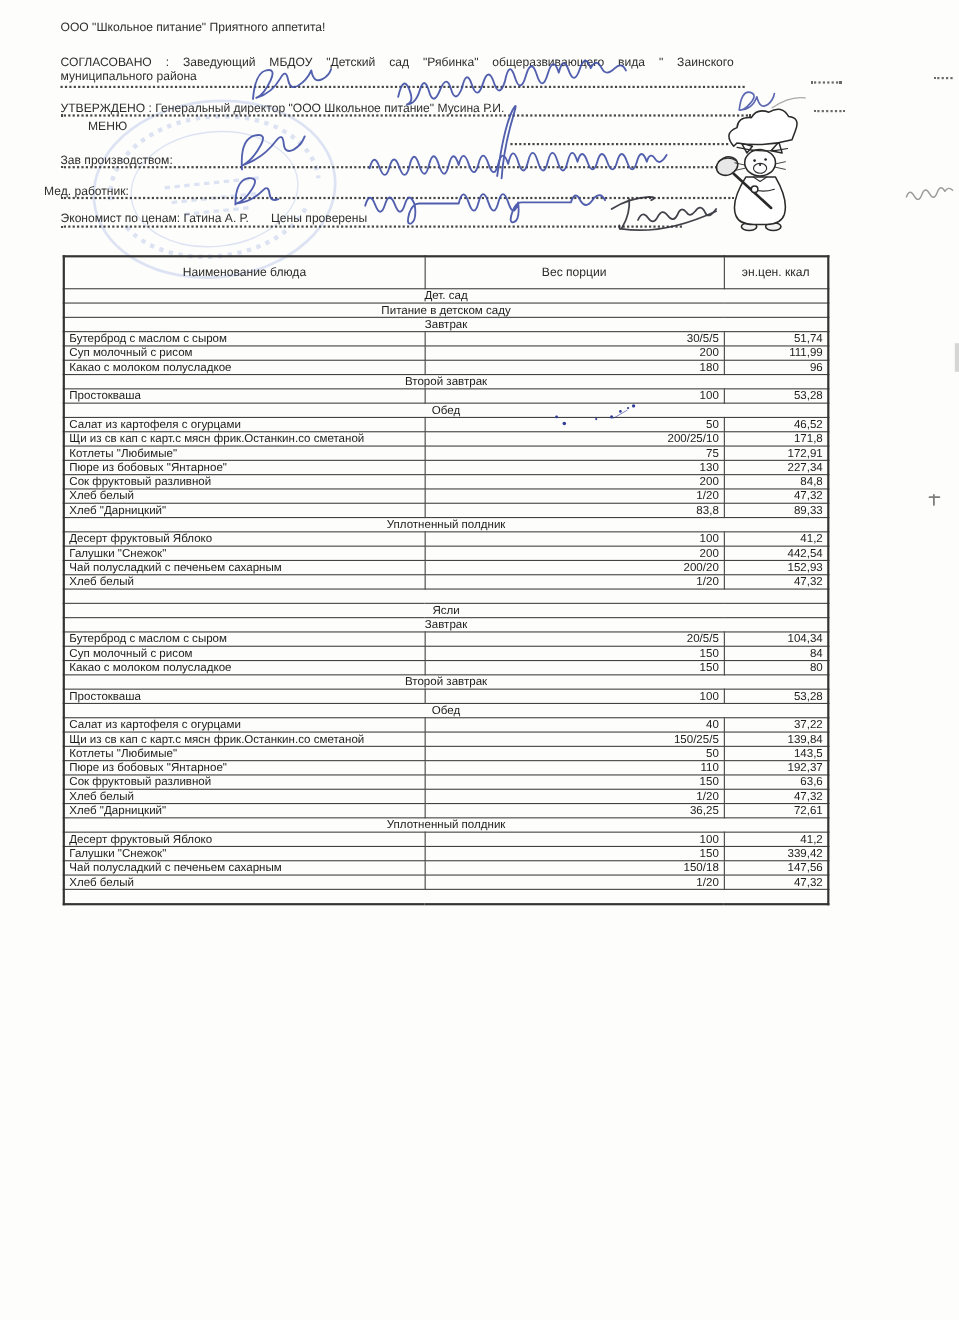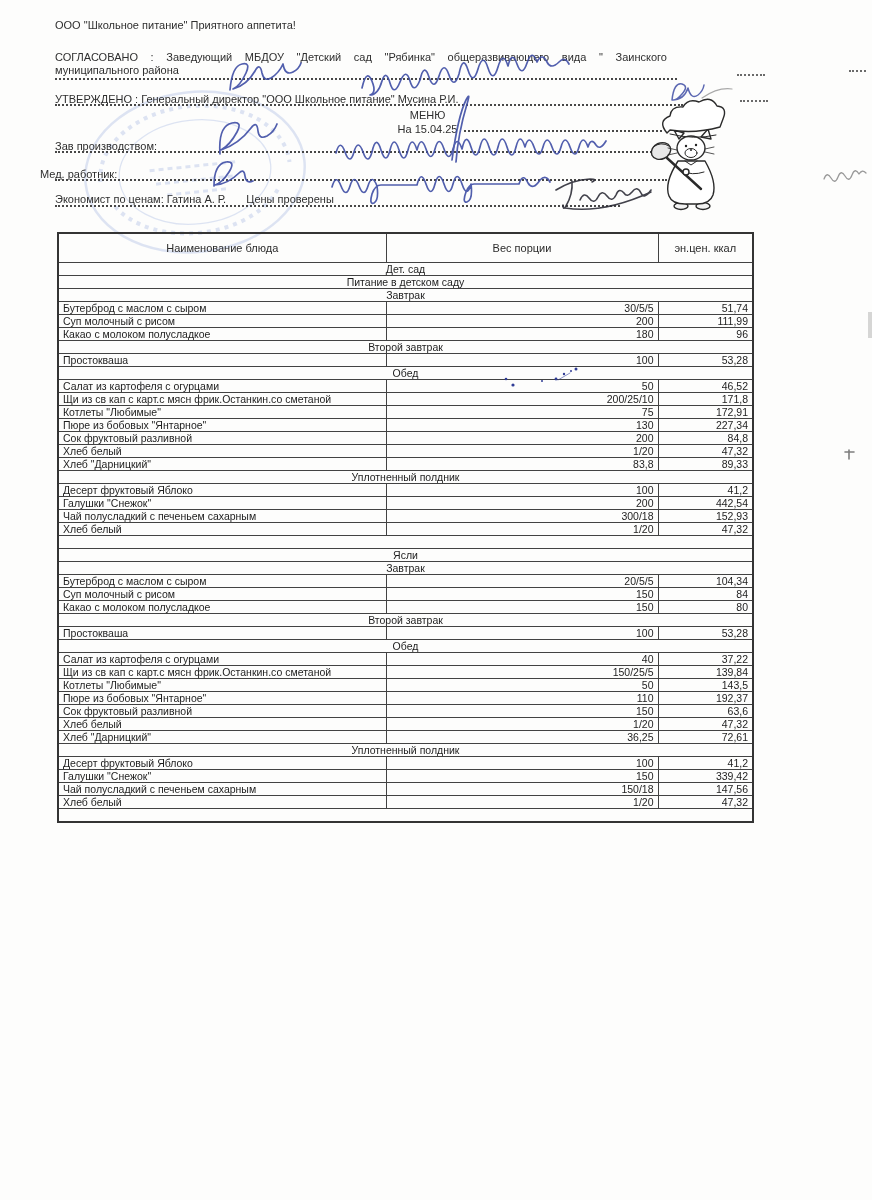--- a/index.html
+++ b/index.html
@@ -6,21 +6,21 @@
   .page{
     position:relative;width:872px;height:1200px;margin:0 auto;
     background:#fdfdfc;color:#242424;
     font-family:"Liberation Sans","DejaVu Sans",sans-serif;
     overflow:hidden;
   }
   .tl{position:absolute;font-size:11px;line-height:13px;white-space:nowrap;color:#2e2e2e;}
   .just{white-space:normal;text-align:justify;text-align-last:justify;}
   .dots{position:absolute;height:0;border-bottom:2px dotted #474747;}
   .dots.faint{border-bottom:2px dotted #6a6a6a;}
-  .center-line{text-align:center;white-space:nowrap;}
+  .center-line{white-space:nowrap;}
   
   table.menu{
     position:absolute;left:57px;top:232px;width:695px;
     border-collapse:collapse;table-layout:fixed;
     font-size:10.5px;color:#1d1d1d;
     border:2px solid #343434;
   }
   table.menu col.c1{width:328px;}
   table.menu col.c2{width:272px;}
   table.menu col.c3{width:95px;}
@@ -60,21 +60,20 @@
   <div class="tl" style="left:55px;top:64px;">муниципального района</div>
   <div class="dots" style="left:55px;top:78px;width:622px;"></div>
   <div class="dots faint" style="left:737px;top:74px;width:28px;"></div>
   <div class="dots faint" style="left:849px;top:70px;width:17px;"></div>
 
   <div class="tl" style="left:55px;top:93px;">УТВЕРЖДЕНО : Генеральный директор "ООО Школьное питание" Мусина Р.И.</div>
   <div class="dots" style="left:55px;top:104px;width:628px;"></div>
   <div class="dots faint" style="left:740px;top:100px;width:28px;"></div>
 
   <div class="tl center-line" style="left:80px;top:109px;width:695px;">МЕНЮ</div>
-  <div class="tl center-line" style="left:80px;top:123px;width:695px;">На 15.04.25</div>
   <div class="dots" style="left:464px;top:130px;width:198px;"></div>
 
   <div class="tl" style="left:55px;top:140px;">Зав производством:</div>
   <div class="dots" style="left:55px;top:151px;width:608px;"></div>
 
   <div class="tl" style="left:40px;top:168px;">Мед. работник:</div>
   <div class="dots" style="left:55px;top:179px;width:612px;"></div>
 
   <div class="tl" style="left:55px;top:193px;">
     <span>Экономист по ценам: Гатина А. Р.</span>
@@ -175,21 +174,21 @@
           <td class="num">100</td>
           <td class="num">41,2</td>
         </tr>
         <tr>
           <td class="nm">Галушки "Снежок"</td>
           <td class="num">200</td>
           <td class="num">442,54</td>
         </tr>
         <tr>
           <td class="nm">Чай полусладкий с печеньем сахарным</td>
-          <td class="num">300/18</td>
+          <td class="num">200/20</td>
           <td class="num">152,93</td>
         </tr>
         <tr>
           <td class="nm">Хлеб белый</td>
           <td class="num">1/20</td>
           <td class="num">47,32</td>
         </tr>
         <tr>
           <td class="spc" colspan="3"></td>
         </tr>

